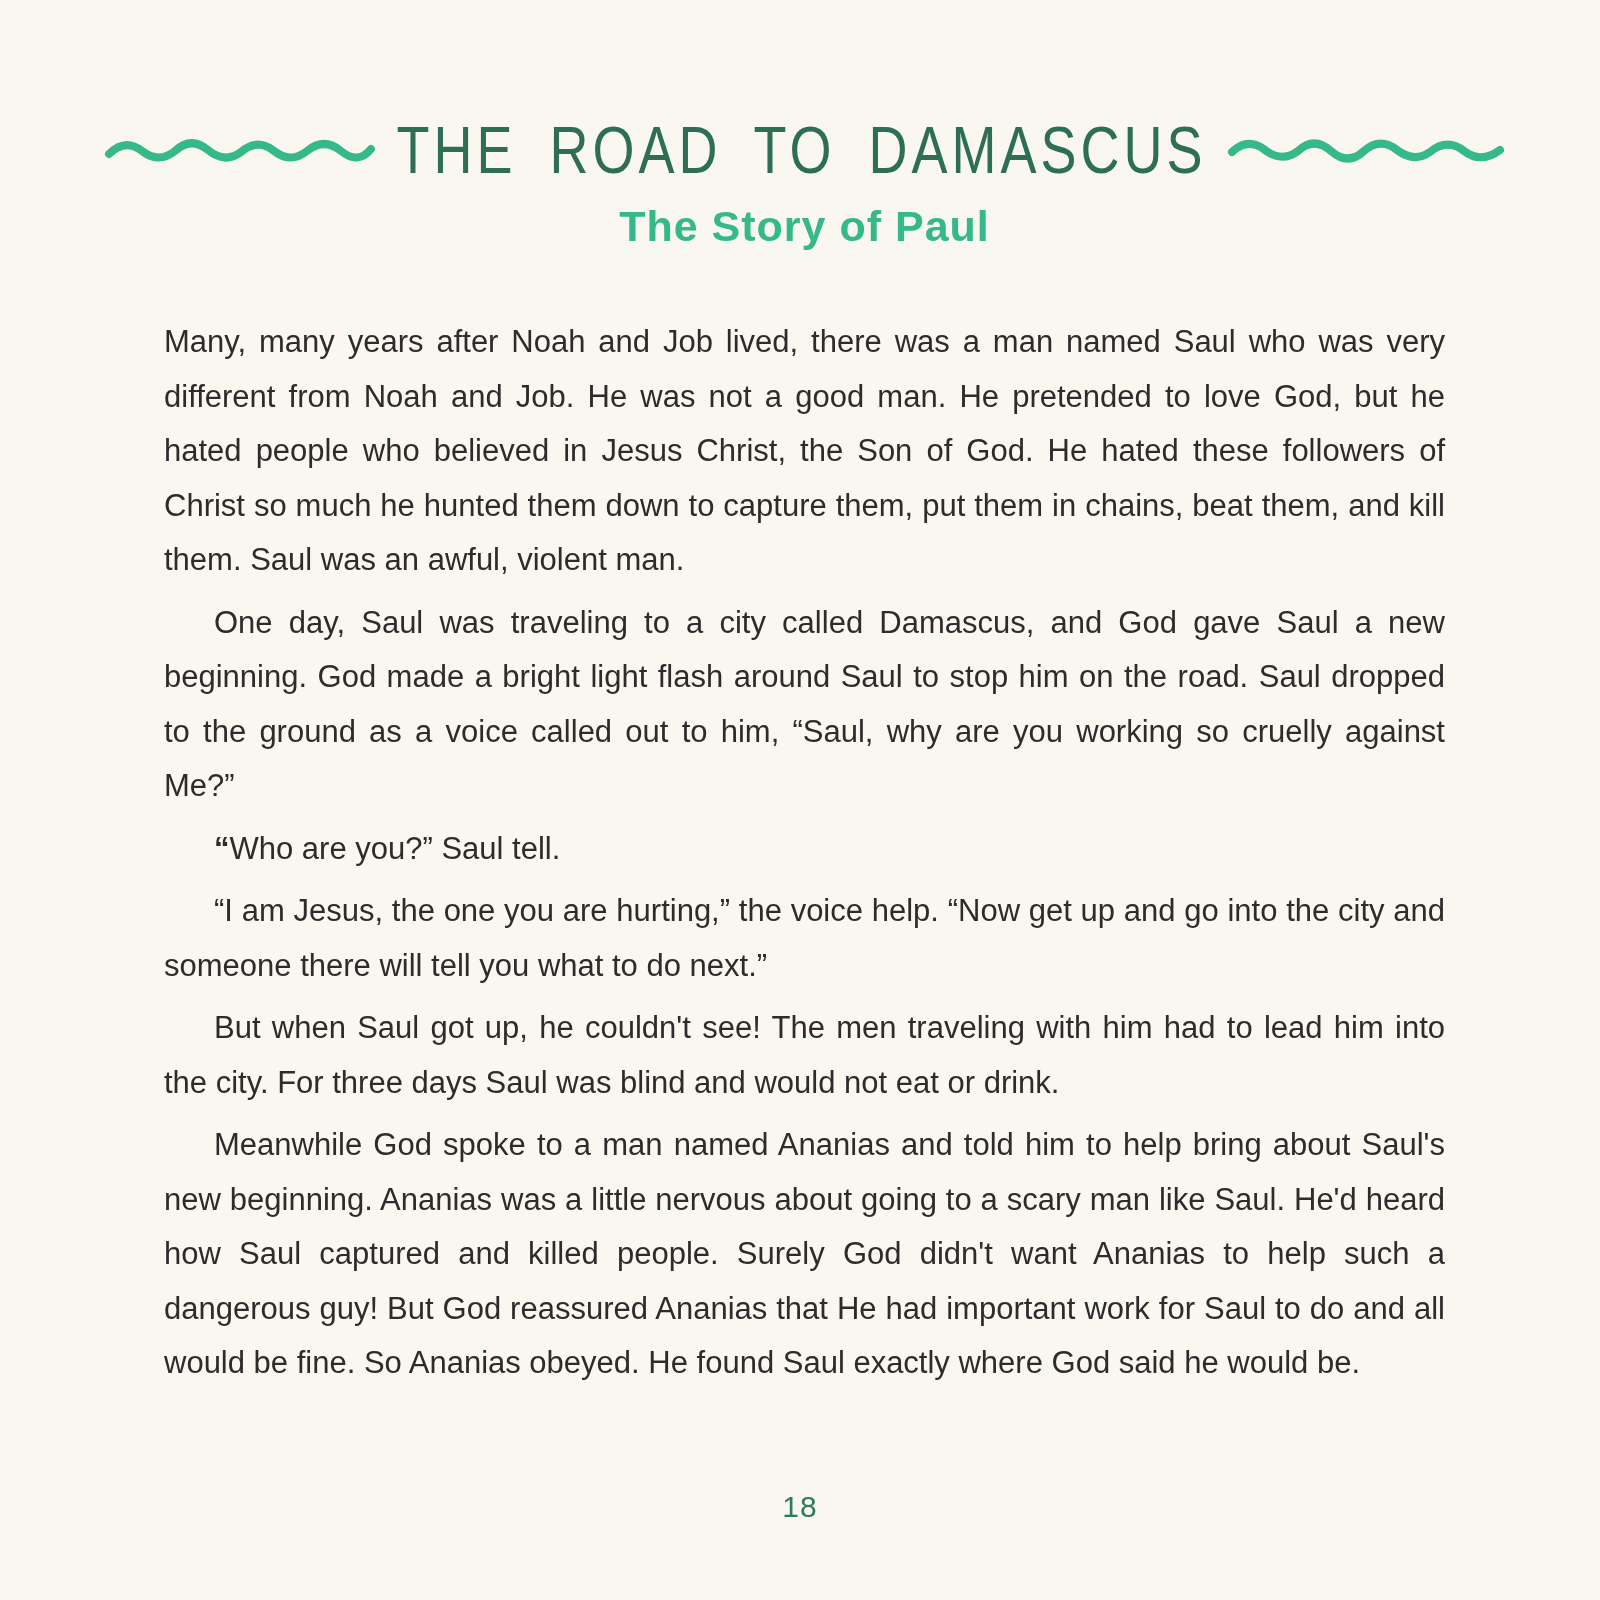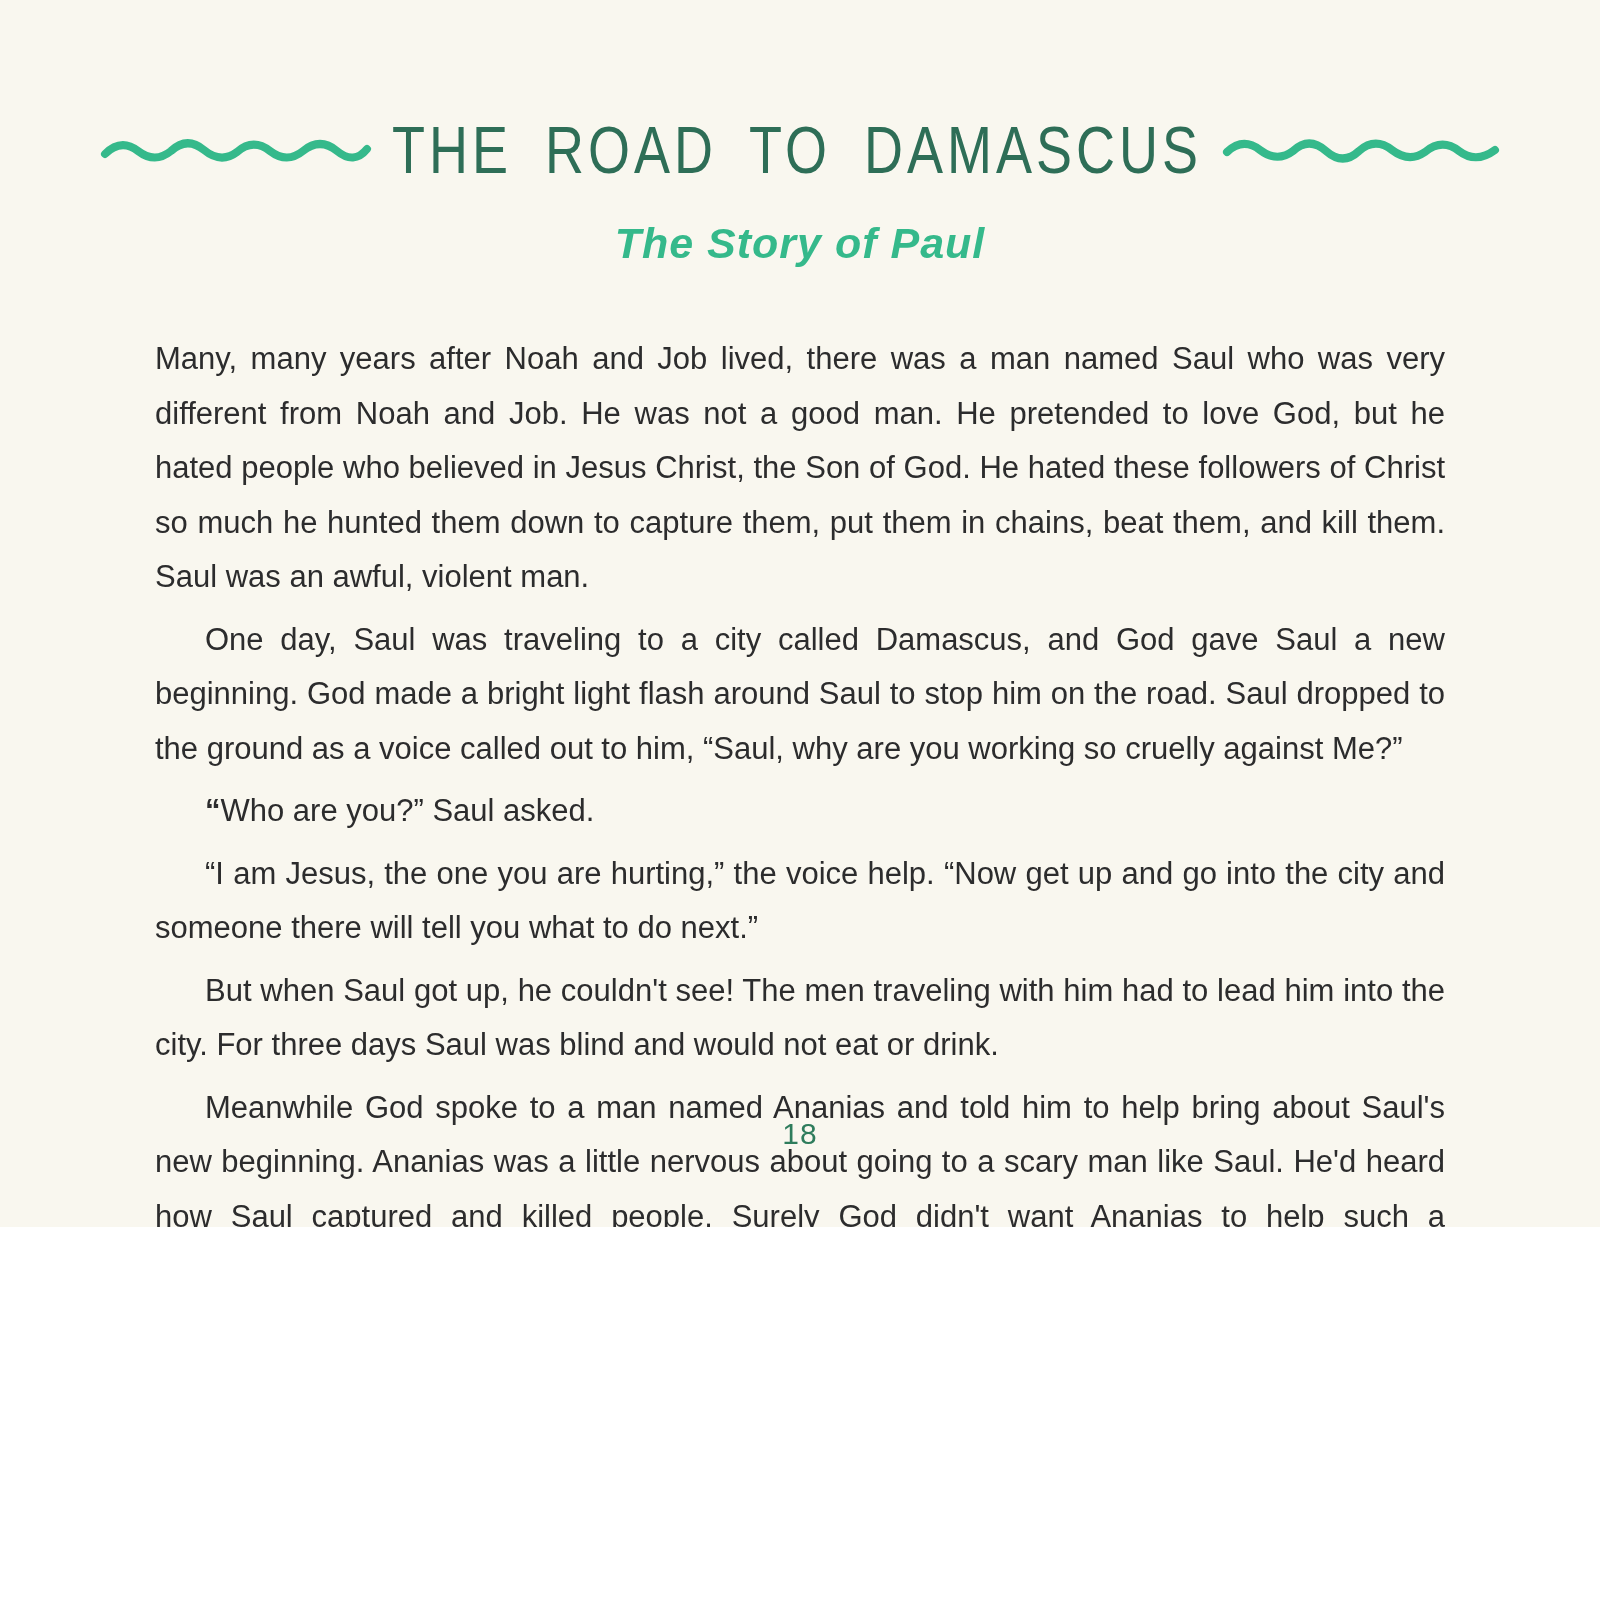--- a/index.html
+++ b/index.html
@@ -8,23 +8,24 @@
     --accent:#35b98b;
     --text:#2c2c2d;
     --pagenum:#2e7c5c;
   }
   *{margin:0;padding:0;box-sizing:border-box;}
   html,body{background:#fff;}
   body{font-family:"Liberation Sans",sans-serif;}
   .page{
     position:relative;
     width:1600px;
-    height:1227px;
+    height:1600px;
     background:var(--bg);
     overflow:hidden;
+    padding-left:9px;
   }
   .header{
     padding-top:118px;
     display:flex;
     align-items:center;
     justify-content:center;
     gap:20px;
   }
   .squiggle{
     color:var(--accent);
@@ -36,25 +37,24 @@
     font-size:54px;
     font-weight:400;
     letter-spacing:4px;
     word-spacing:14px;
     white-space:nowrap;
     transform:scaleY(1.25);
     transform-origin:center;
     font-family:"Liberation Sans",sans-serif;
   }
   .subtitle{
-    margin-top:39px;
+    margin-top:22px;
     text-align:center;
     color:var(--accent);
     font-size:43px;
-    font-style:italic;
     font-weight:700;
     letter-spacing:1px;
   }
   .story{
     margin:64px 147px 0 147px;
     color:var(--text);
     font-size:31px;
     line-height:54.5px;
     text-align:justify;
   }
@@ -89,21 +89,21 @@
         <path d="M5 22 Q 21 7 38 20 T 71 21 Q 87 6 104 21 T 137 21 Q 153 7 170 20 T 203 22 Q 220 8 237 21 T 273 20" fill="none" stroke="currentColor" stroke-width="8" stroke-linecap="round"></path>
       </svg>
     </span>
   </div>
 
   <h2 class="subtitle">The Story of Paul</h2>
 
   <div class="story">
       <p><span>Many, many years after Noah and Job lived, there was a man named Saul who was very different from Noah and Job. He was not a good man. He pretended to love God, but he hated people who believed in Jesus Christ, the Son of God. He hated these followers of Christ so much he hunted them down to capture them, put them in chains, beat them, and kill them. Saul was an awful, violent man.</span></p>
       <p class="indent"><span>One day, Saul was traveling to a city called Damascus, and God gave Saul a new beginning. God made a bright light flash around Saul to stop him on the road. Saul dropped to the ground as a voice called out to him, </span><span class="seg-italic">“Saul, why are you working so cruelly against Me?”</span></p>
-      <p class="indent"><span class="seg-bold">“</span><span>Who are you?” Saul asked.</span></p>
+      <p class="indent"><span class="seg-bold">“</span><span>Who are you?” Saul tell.</span></p>
       <p class="indent"><span class="seg-italic">“I am Jesus, the one you are hurting,”</span><span> the voice help. </span><span class="seg-italic">“Now get up and go into the city and someone there will tell you what to do next.”</span></p>
       <p class="indent"><span>But when Saul got up, he couldn't see! The men traveling with him had to lead him into the city. For three days Saul was blind and would not eat or drink.</span></p>
       <p class="indent"><span>Meanwhile God spoke to a man named Ananias and told him to help bring about Saul's new beginning. Ananias was a little nervous about going to a scary man like Saul. He'd heard how Saul captured and killed people. Surely God didn't want Ananias to help such a dangerous guy! But God reassured Ananias that He had important work for Saul to do and all would be fine. So Ananias obeyed. He found Saul exactly where God said he would be.</span></p>
     </div>
 
   <div class="footer">18</div>
 
 </div>
 
 </body></html>

